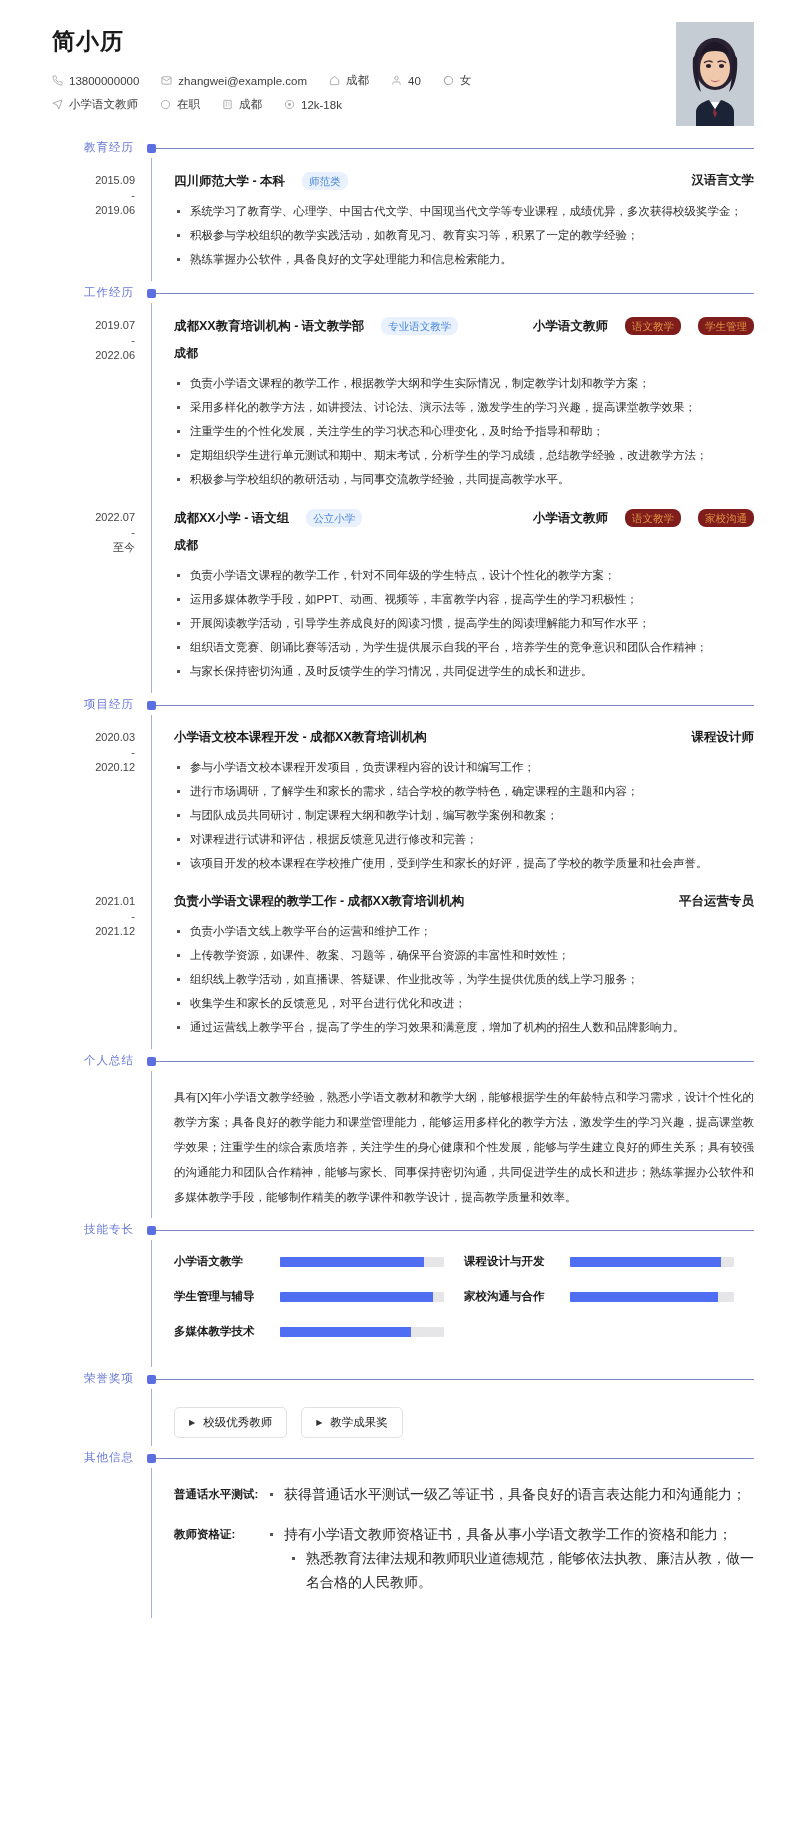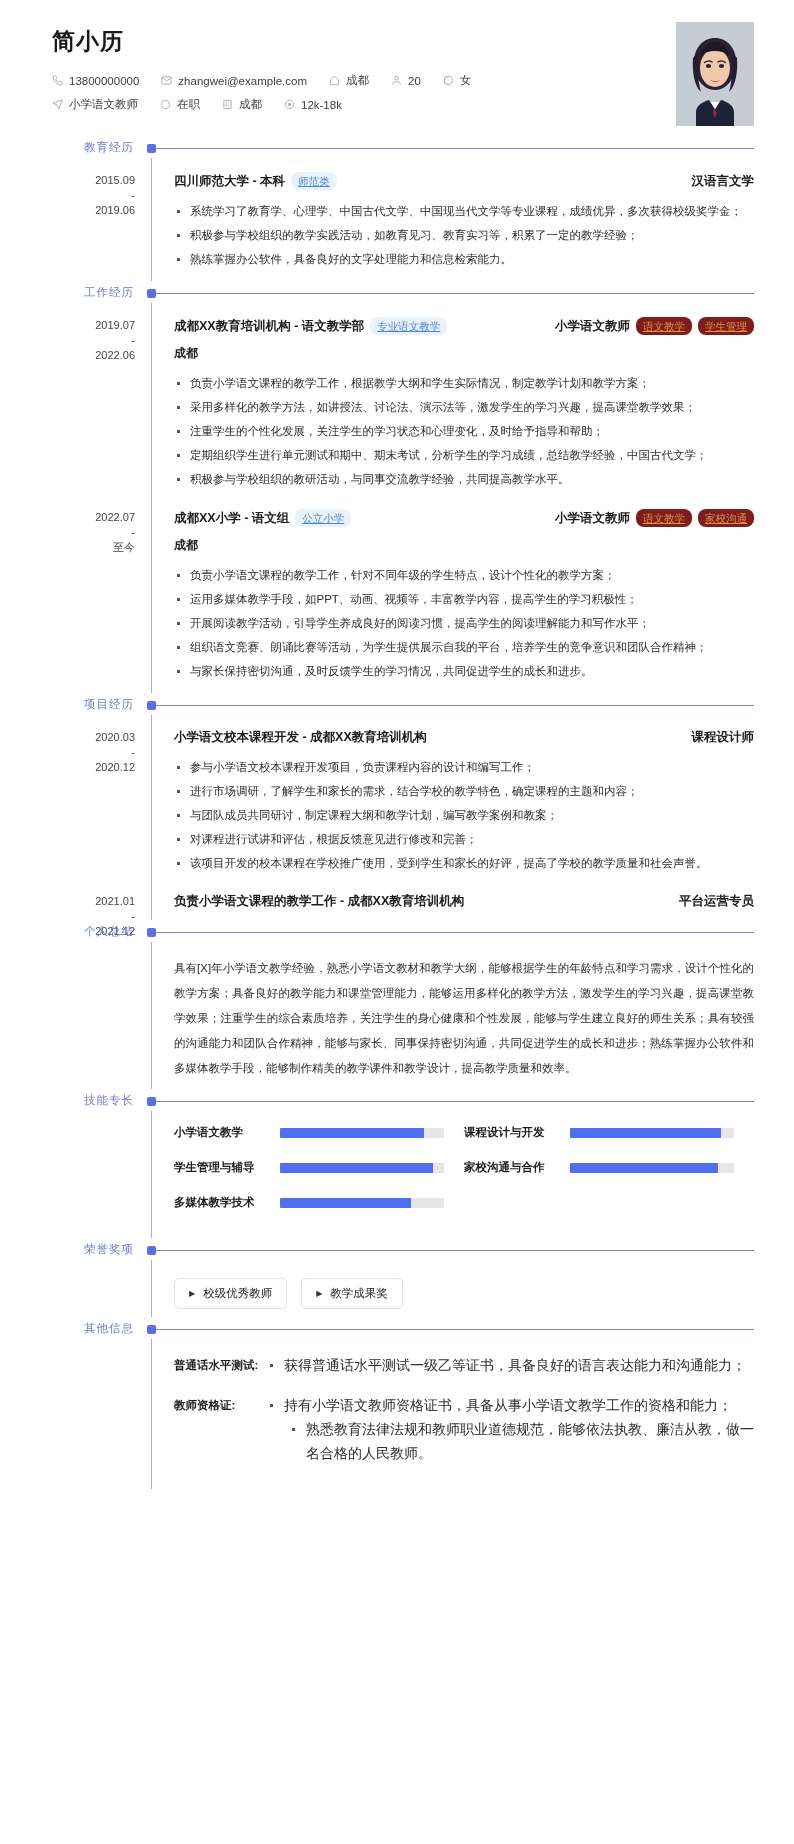--- a/index.html
+++ b/index.html
@@ -39,28 +39,28 @@
   }
   .sec-body { position: relative; padding: 14px 40px 8px 22px; border-left: 1px solid #a9aed6; min-height: 10px; }
 
   
   .entry { position: relative; margin-bottom: 18px; }
   .entry:last-child { margin-bottom: 2px; }
   .entry-dates {
     position: absolute; left: -157px; top: 1px; width: 118px; text-align: right;
     font-size: 11px; color: #444; line-height: 15px;
   }
-  .entry-head { display: flex; align-items: flex-end; justify-content: space-between; }
+  .entry-head { display: flex; align-items: flex-start; justify-content: space-between; }
   .entry-head-left { display: flex; align-items: center; flex-wrap: wrap; }
   .entry-head-right { display: flex; align-items: center; flex-wrap: wrap; justify-content: flex-end; }
   .entry-title { font-size: 12.5px; font-weight: bold; color: #1c1c1c; }
   .entry-role { font-size: 12.5px; font-weight: bold; color: #1c1c1c; }
   .tag {
-    display: inline-block; font-size: 10.5px; padding: 2px 7px; margin-left: 6px;
-    border-radius: 8px; line-height: 14px; white-space: nowrap; text-decoration: underline;
+    display: inline-block; font-size: 10.5px; padding: 2px 7px; margin-left: 17px;
+    border-radius: 8px; line-height: 14px; white-space: nowrap;
   }
   .tag-blue { background: #e8f1fd; color: #4a86d8; }
   .tag-orange { background: #7f1d1d; color: #e09240; }
   .entry-sub { font-size: 12px; font-weight: bold; color: #1c1c1c; margin-top: 10px; }
 
   ul.bullets { list-style: none; margin-top: 9px; }
   ul.bullets li {
     position: relative; padding-left: 16px; font-size: 11.5px; line-height: 24px; color: #2c2c2c;
   }
   ul.bullets li::before {
@@ -136,21 +136,21 @@
           </span>
           <span>成都</span>
         </div>
         <div class="meta-item">
           <span class="ic">
             <svg width="11" height="11" viewBox="0 0 24 24" fill="none" stroke="currentColor" stroke-width="2">
                 <path d="M20 21v-2a4 4 0 0 0-4-4H8a4 4 0 0 0-4 4v2"></path>
                 <circle cx="12" cy="7" r="4"></circle>
               </svg>
           </span>
-          <span>20</span>
+          <span>40</span>
         </div>
         <div class="meta-item">
           <span class="ic">
             <svg width="11" height="11" viewBox="0 0 24 24" fill="none" stroke="currentColor" stroke-width="2">
                 <circle cx="12" cy="12" r="9"></circle>
                 <path d="M12 3a9 9 0 0 0 0 18"></path>
               </svg>
           </span>
           <span>女</span>
         </div>
@@ -262,21 +262,21 @@
             <span class="entry-role">小学语文教师</span>
             <span class="tag tag-orange">语文教学</span>
             <span class="tag tag-orange">学生管理</span>
           </div>
         </div>
         <div class="entry-sub">成都</div>
         <ul class="bullets">
           <li>负责小学语文课程的教学工作，根据教学大纲和学生实际情况，制定教学计划和教学方案；</li>
           <li>采用多样化的教学方法，如讲授法、讨论法、演示法等，激发学生的学习兴趣，提高课堂教学效果；</li>
           <li>注重学生的个性化发展，关注学生的学习状态和心理变化，及时给予指导和帮助；</li>
-          <li>定期组织学生进行单元测试和期中、期末考试，分析学生的学习成绩，总结教学经验，中国古代文学；</li>
+          <li>定期组织学生进行单元测试和期中、期末考试，分析学生的学习成绩，总结教学经验，改进教学方法；</li>
           <li>积极参与学校组织的教研活动，与同事交流教学经验，共同提高教学水平。</li>
         </ul>
       </div>
 
       <div class="entry">
         <div class="entry-dates">2022.07<br>-<br>至今</div>
         <div class="entry-head">
           <div class="entry-head-left">
             <span class="entry-title">成都XX小学 - 语文组</span>
             <span class="tag tag-blue">公立小学</span>
@@ -330,20 +330,27 @@
       <div class="entry">
         <div class="entry-dates">2021.01<br>-<br>2021.12</div>
         <div class="entry-head">
           <div class="entry-head-left">
             <span class="entry-title">负责小学语文课程的教学工作 - 成都XX教育培训机构</span>
           </div>
           <div class="entry-head-right">
             <span class="entry-role">平台运营专员</span>
           </div>
         </div>
+        <ul class="bullets">
+          <li>负责小学语文线上教学平台的运营和维护工作；</li>
+          <li>上传教学资源，如课件、教案、习题等，确保平台资源的丰富性和时效性；</li>
+          <li>组织线上教学活动，如直播课、答疑课、作业批改等，为学生提供优质的线上学习服务；</li>
+          <li>收集学生和家长的反馈意见，对平台进行优化和改进；</li>
+          <li>通过运营线上教学平台，提高了学生的学习效果和满意度，增加了机构的招生人数和品牌影响力。</li>
+        </ul>
       </div>
 
     </div>
   </div>
 
   <div class="section">
     <div class="sec-head">
       <div class="sec-label">个人总结</div>
       <div class="sec-rule"></div>
       <div class="sec-dot"></div>

